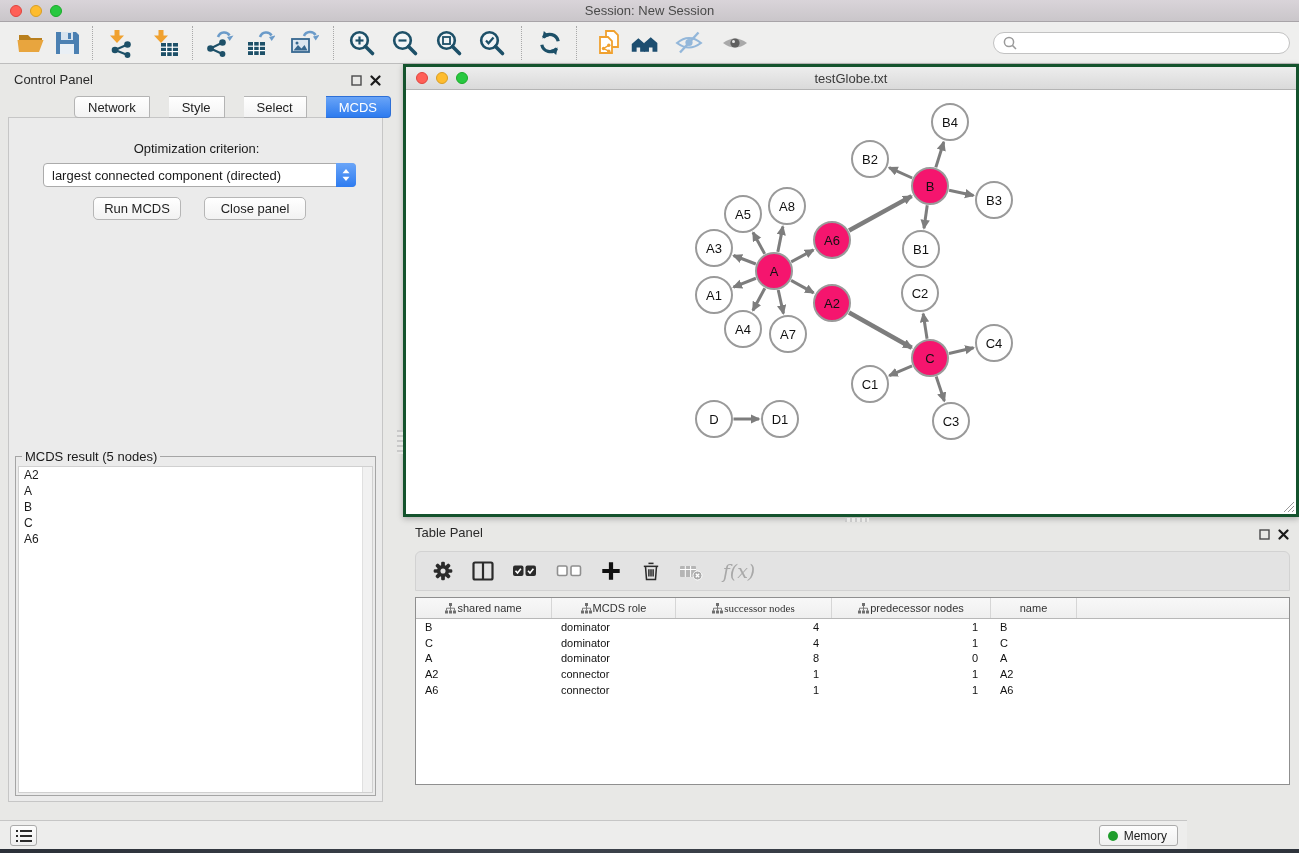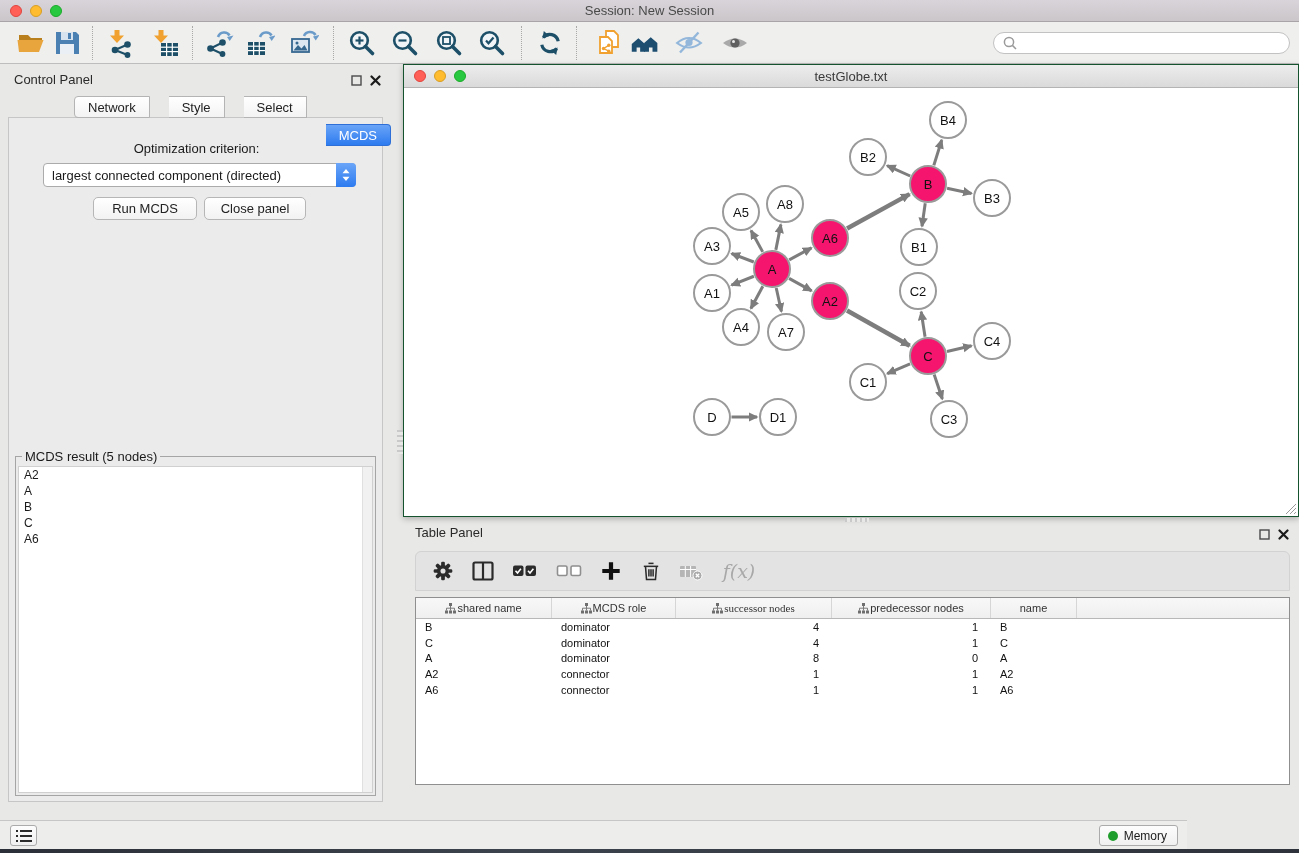--- a/index.html
+++ b/index.html
@@ -39,49 +39,49 @@
   .panel-title { font-size:13px; color:#2a2a2a; }
   #cp-header { position:absolute; left:14px; top:8px; }
   .win-btns { position:absolute; display:flex; gap:8px; align-items:center; }
   #cp-winbtns { right:10px; top:8px; }
   .seg { display:flex;gap:19px; }
   .seg .seg-btn { height:22px; padding:0 13px; font-size:13px; color:#222;
     background:linear-gradient(#ffffff,#f3f3f3); border:1px solid #b4b4b4; border-left:none;
     font-family:"Liberation Sans",sans-serif; cursor:default; }
   .seg .seg-btn:first-child { border-left:1px solid #b4b4b4; border-radius:4px 0 0 4px; }
   .seg .seg-btn:last-child { border-radius:0 4px 4px 0; }
-  .seg .seg-btn.sel { background:linear-gradient(#69a4f7,#2d7bef); color:#fff; border-color:#2d6fd6;margin-top:28px; }
+  .seg .seg-btn.sel { background:linear-gradient(#69a4f7,#2d7bef); color:#fff; border-color:#2d6fd6; }
   #cp-tabs { position:absolute; left:74px; top:32px; z-index:3; }
   #cp-box { position:absolute; left:8px; top:53px; width:375px; height:685px;
     background:#ebebeb; border:1px solid #c6c6c6; }
   #opt-label { position:absolute; left:0; width:375px; top:23px; text-align:center; font-size:13px; }
   #criterion-select { position:absolute; left:34px; top:45px; width:313px; height:24px;
     background:#fff; border:1px solid #ababab; border-radius:4px; display:flex; align-items:center; }
   #criterion-value { flex:1; font-size:13px; padding-left:8px; white-space:nowrap; overflow:hidden; }
   #criterion-stepper { width:20px; height:24px; margin:-1px -1px 0 0;
     background:linear-gradient(#6aa5f8,#2d7bf0); border-radius:0 4px 4px 0;
     display:flex; align-items:center; justify-content:center; }
   .push-btn { position:absolute; height:23px; font-size:13px; color:#222;
     background:linear-gradient(#ffffff,#f2f2f2); border:1px solid #b6b6b6; border-radius:5px;
     font-family:"Liberation Sans",sans-serif; }
-  #run-btn { left:84px; top:79px; width:104px; }
+  #run-btn { left:84px; top:79px; width:88px; }
   #closepanel-btn { left:195px; top:79px; width:102px; }
   #result-group { position:absolute; left:6px; top:338px; width:361px; height:340px;
     border:1px solid #a5a5a5; }
   #result-title { position:absolute; left:6px; top:-8px; background:#ebebeb; padding:0 3px;
     font-size:13px; }
   #mcds-list { position:absolute; left:2px; top:9px; right:2px; bottom:2px; background:#fff;
     border:1px solid #d0d0d0; overflow:hidden; }
   #mcds-scrollbar { position:absolute; right:0; top:0; width:10px; bottom:0;
     background:#f1f1f1; border-left:1px solid #e0e0e0; }
   .list-item { font-size:12px; line-height:16px; padding-left:5px; }
 
   
   #network-window { left:403px; top:64px; width:896px; height:453px; background:#fff;
-    border:1px solid #14532d; box-shadow:0 2px 6px rgba(0,0,0,.25); }
+    border:3px solid #14532d; box-shadow:0 2px 6px rgba(0,0,0,.25); }
   #nw-titlebar { position:absolute; left:0; top:0; right:0; height:23px;
     background:linear-gradient(#ededed,#dadada); border-bottom:1px solid #b4b4b4;
     display:flex; align-items:center; }
   #nw-title { position:absolute; left:0; right:0; text-align:center; font-size:13px; color:#3a3a3a; }
   #graph-svg { position:absolute; left:0; top:23px; }
   #nw-resize { position:absolute; right:1px; bottom:1px; }
   .vgrip { left:397px; top:430px; width:6px; height:24px;
     background:repeating-linear-gradient(#c9c9c9 0 2px,#e8e8e6 2px 5px); }
   .hgrip { left:845px; top:518px; width:24px; height:4px;
     background:repeating-linear-gradient(90deg,#c9c9c9 0 2px,#e8e8e6 2px 5px); }

